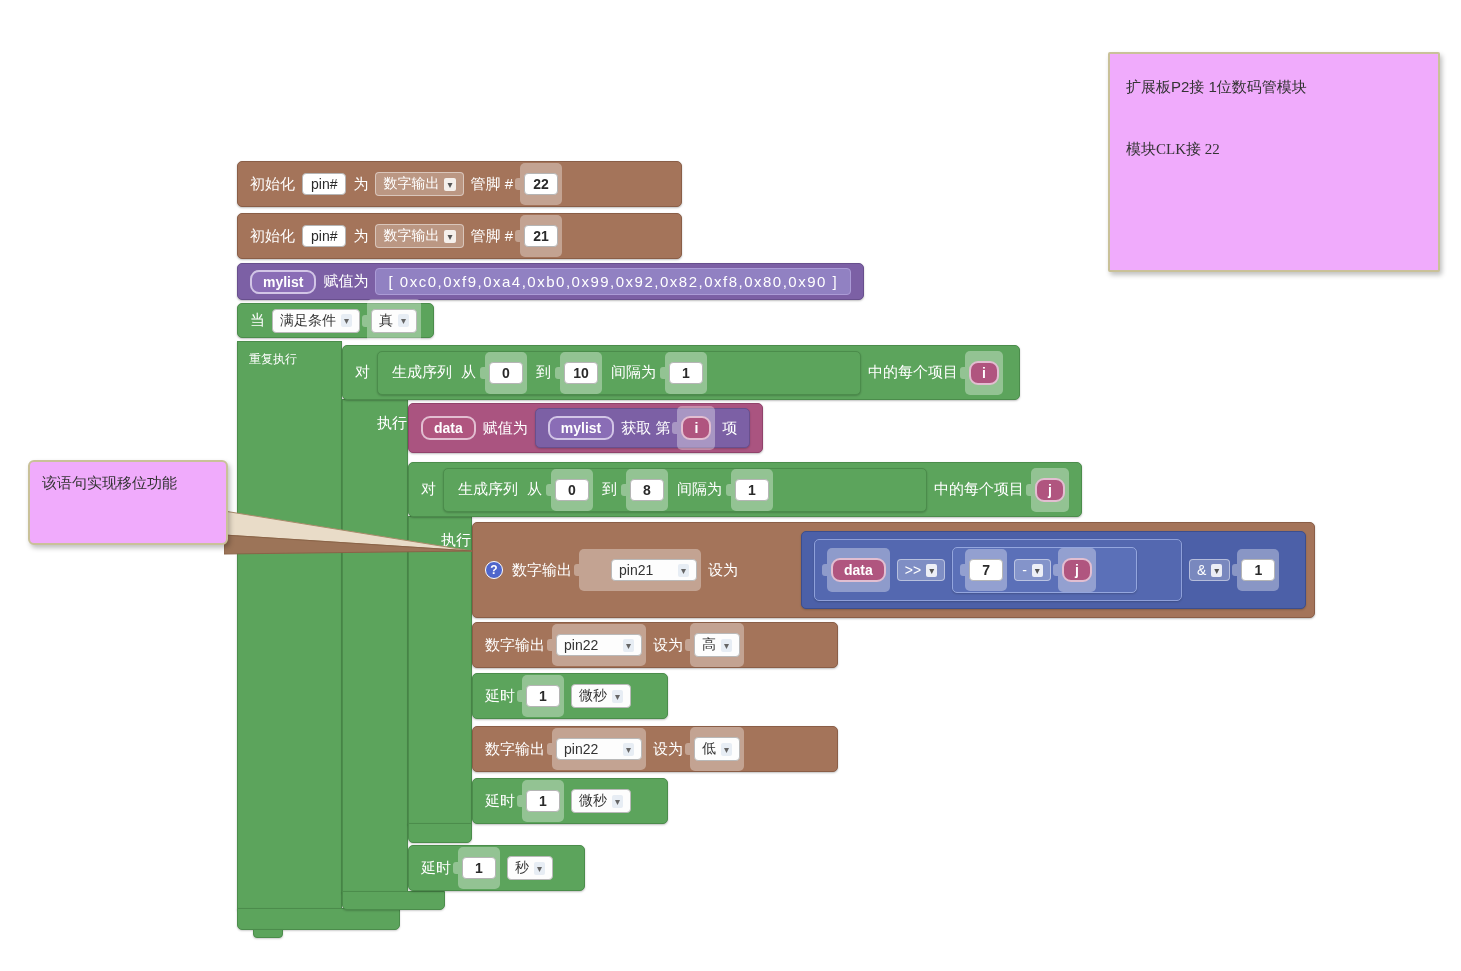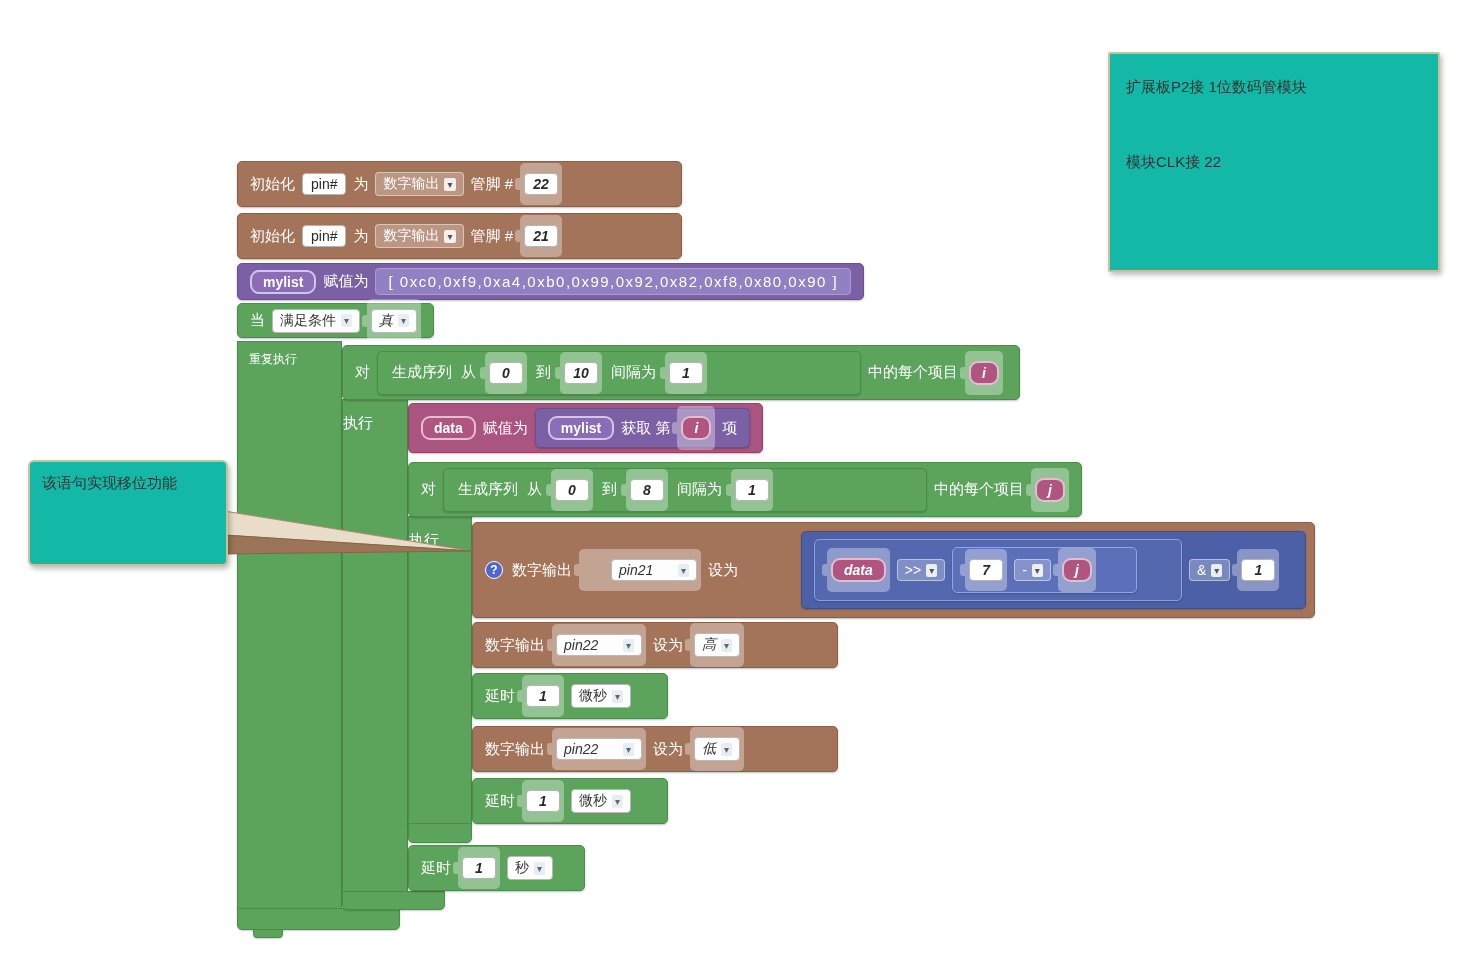--- a/index.html
+++ b/index.html
@@ -19,54 +19,54 @@
   .magenta { background:#aa5480; border-color:#91426b; }
   .navy-outer { background:#4c60a8; border-color:#3c4e8e; }
   .navy-mid   { background:#5468b0; border-color:#8ea0da; }
   .navy-inner { background:#5b70b8; border-color:#94a6de; }
 
   .lbl { color:#fff; }
   .field { display:inline-block; background:#fff; color:#2a2a2a; border:1px solid #b5b5b5;
            border-radius:4px; padding:2px 8px; min-width:22px; text-align:center; font-size:14px; }
   .num { min-width:34px; font-weight:600; }
   .slot { display:inline-flex; align-items:center; background:rgba(255,255,255,.34);
-          border-radius:5px; padding:10px 4px; position:relative;font-style:italic; }
+          border-radius:5px; padding:10px 4px; position:relative; }
   .slot::before { content:""; position:absolute; left:-5px; top:50%; margin-top:-6px;
                   width:5px; height:12px; background:rgba(255,255,255,.34); border-radius:3px 0 0 3px; }
   .dd { display:inline-flex; align-items:center; gap:5px; background:#fdfdfd; color:#333;
         border:1px solid #b9b9b9; border-radius:4px; padding:2px 7px; font-size:14px; }
   .dd .arr { font-size:10px; color:#666; background:#e7edf4; border-radius:2px; padding:1px 3px; }
   .dd.tint { background:rgba(255,255,255,.25); color:#fff; border-color:rgba(255,255,255,.45); }
   .dd.tint .arr { background:rgba(255,255,255,.85); color:#555; }
 
   .pill { display:inline-block; border-radius:9px; padding:2px 11px; color:#fff;
           font-weight:700; font-size:14px; }
   .pill-magenta { background:#b0557f; border:2px solid #e2bed1; }
   .pill-purple  { background:#8a6db6; border:2px solid #d2c5e6; }
 
   .listval { background:#9181c2; border:1px solid #ab9bd6; border-radius:4px;
              padding:4px 12px; color:#fff; letter-spacing:1.5px; font-size:15px; }
 
   .cspine, .cfoot, .ctab { position:absolute; z-index:1; box-shadow:0 1px 2px rgba(0,0,0,.2); }
   .cspine.green, .cfoot.green, .ctab.green { background:#5ca45c; border:1px solid #4b8c4b; }
   .cfoot { border-radius:0 0 5px 5px; }
   .ctab  { border-radius:0 0 4px 4px; }
-  .spine-label { position:absolute; top:14px; left:0; width:100%; text-align:left;
+  .spine-label { position:absolute; top:14px; left:0; width:100%; text-align:right;
                  color:#fff; font-size:15px; white-space:nowrap; }
   .spine-label-left { position:absolute; top:9px; left:11px; color:#fff; font-size:12px; white-space:nowrap; }
 
   .help-icon { display:inline-flex; align-items:center; justify-content:center; width:18px; height:18px;
                border-radius:50%; background:#4f66cc; color:#fff; font-size:12px; font-weight:700;
                border:1px solid #fff; margin-right:2px; flex:none; }
 
-  .note { position:absolute; background:#14b8a6; border:2px solid #c9c199;
+  .note { position:absolute; background:#f0abfc; border:2px solid #c9c199;
           box-shadow:2px 3px 5px rgba(0,0,0,.25); color:#333; font-size:15px; z-index:3; }
   .note-right { left:1108px; top:52px; width:332px; height:220px; padding:20px 16px; border-radius:2px; line-height:25px; }
-  .note-gap { margin-top:50px; }
-  .callout-box { left:28px; top:460px; width:200px; height:106px; padding:12px; border-radius:6px; }
+  .note-gap { margin-top:38px;font-family:Liberation Serif, serif; }
+  .callout-box { left:28px; top:460px; width:200px; height:85px; padding:12px; border-radius:6px; }
   .callout-tail { position:absolute; left:224px; top:505px; width:252px; height:55px; z-index:3; pointer-events:none; }
 </style>
 </head>
 <body>
 
 <div class="canvas">
 
   <div class="cspine green" style="left:237px;top:341px;width:105px;height:569px;">
     <span class="spine-label-left">重复执行</span>
   </div>

